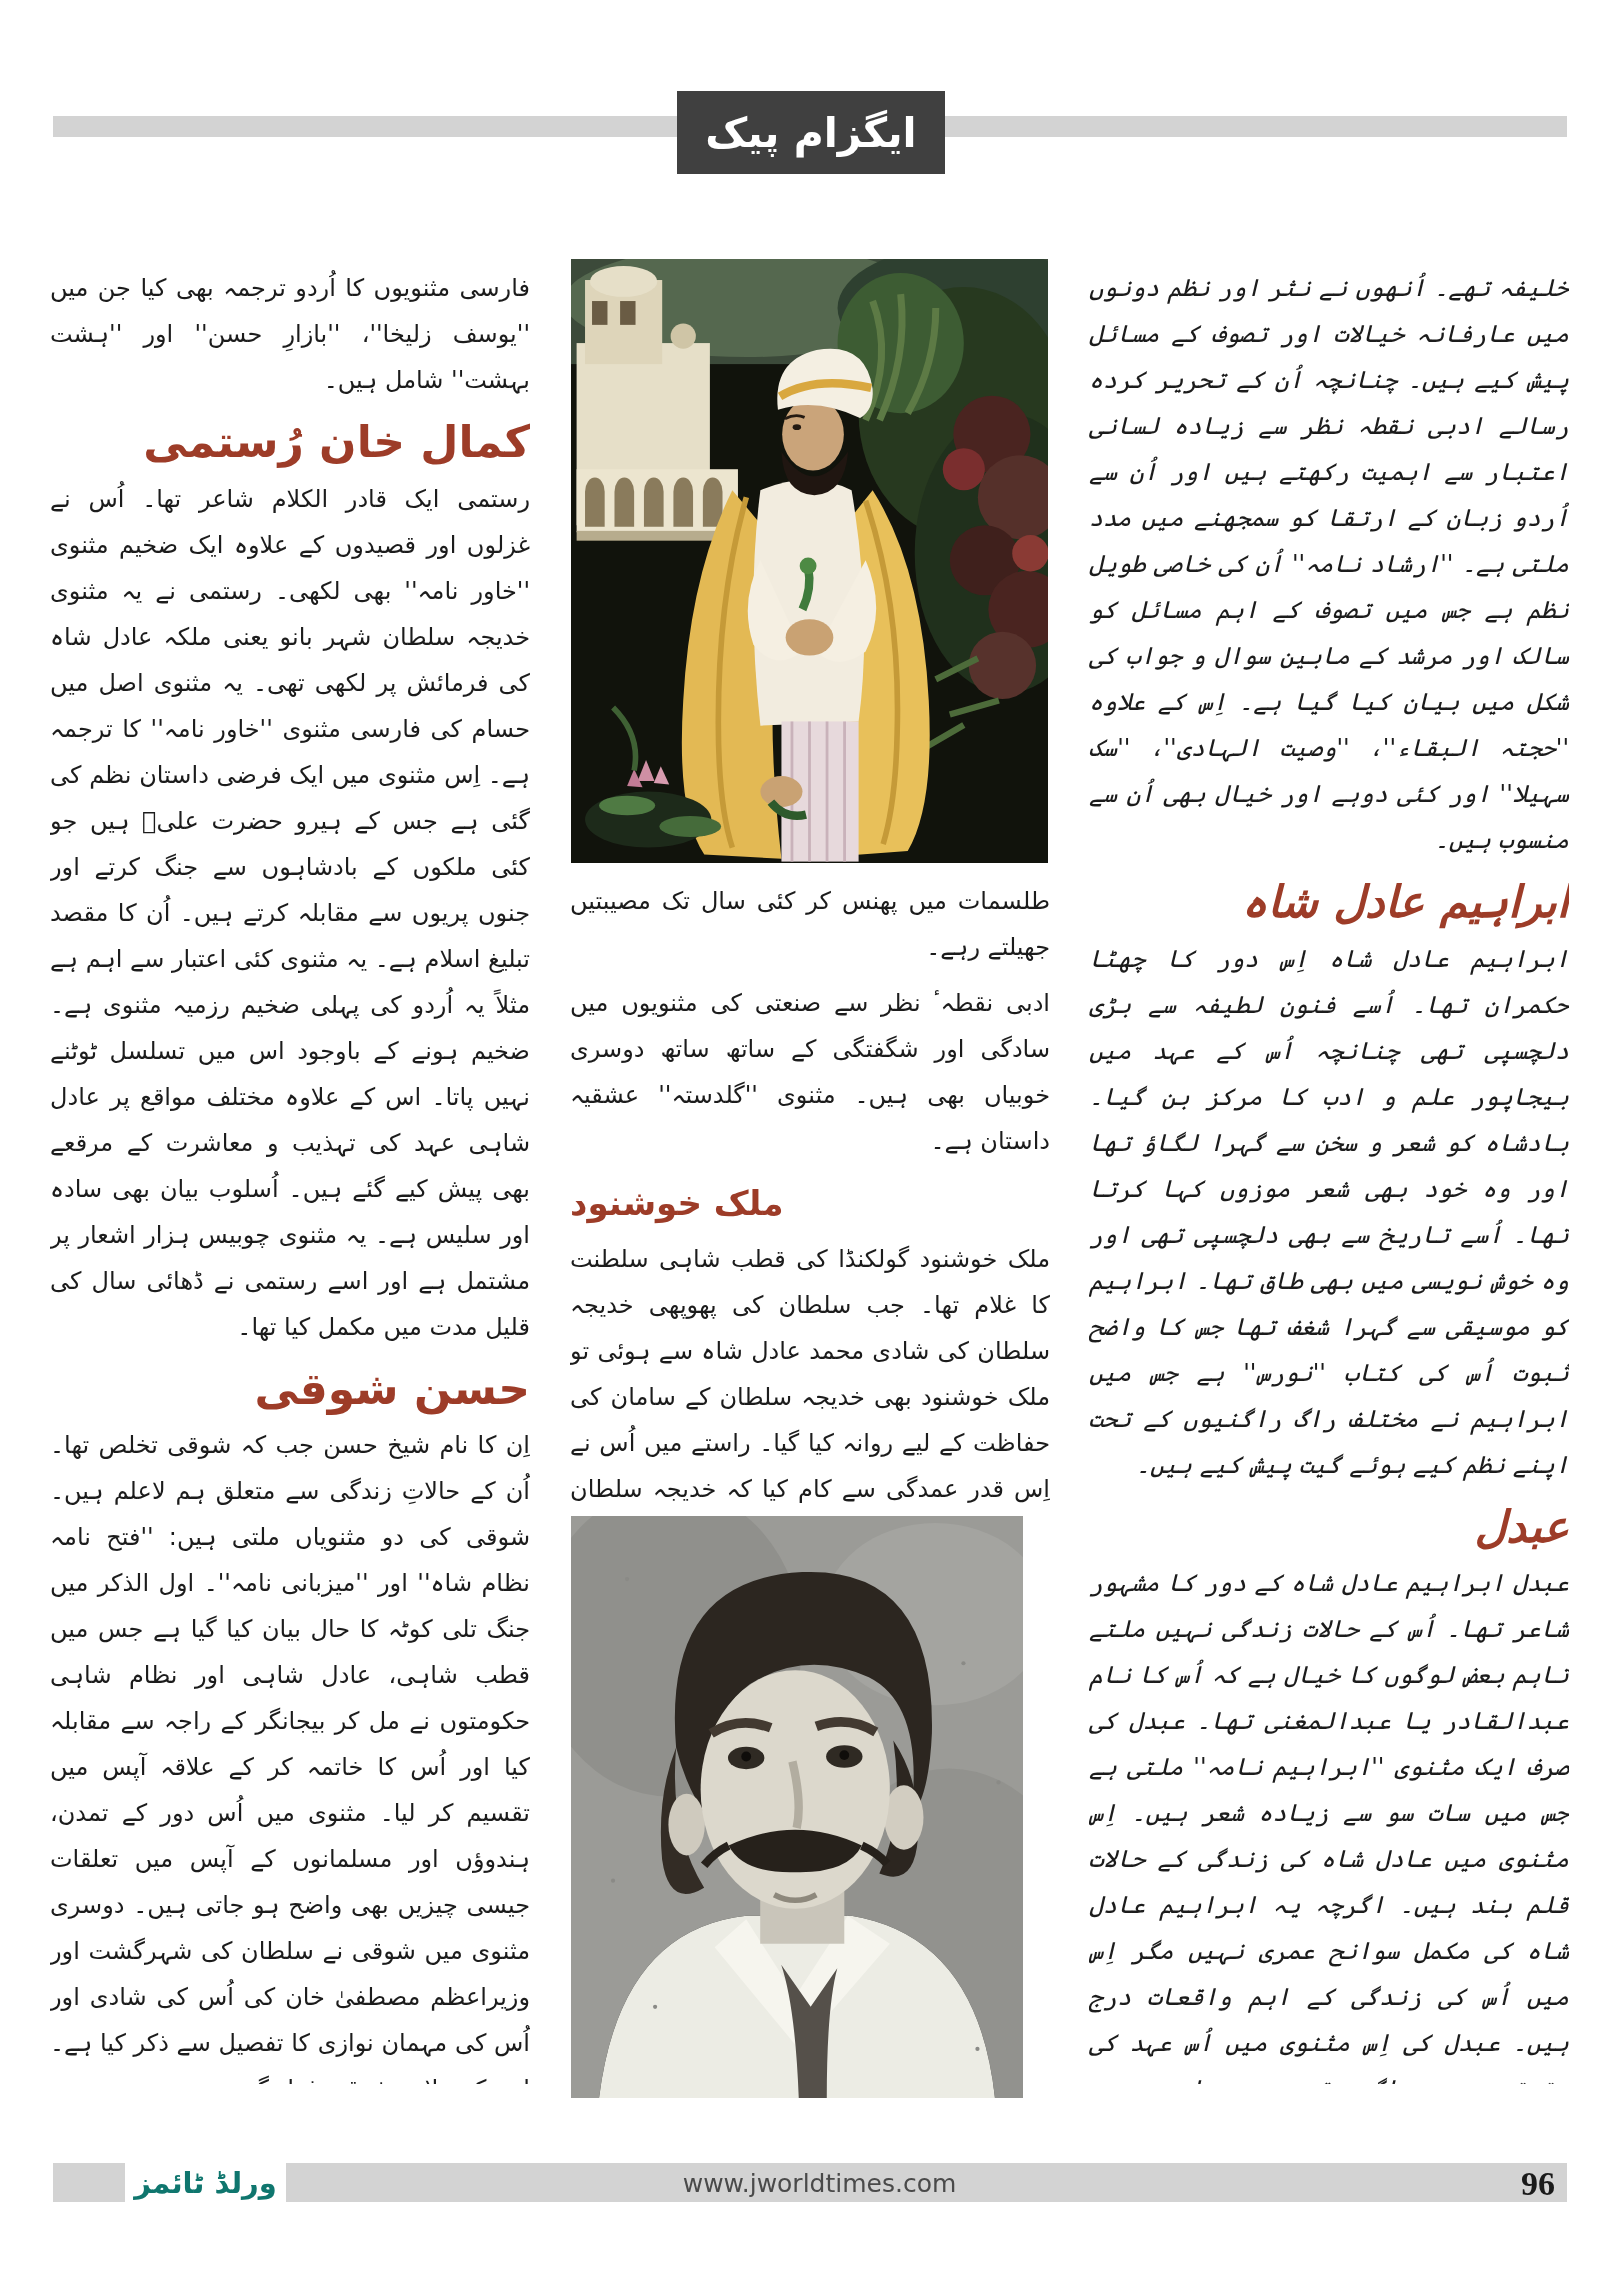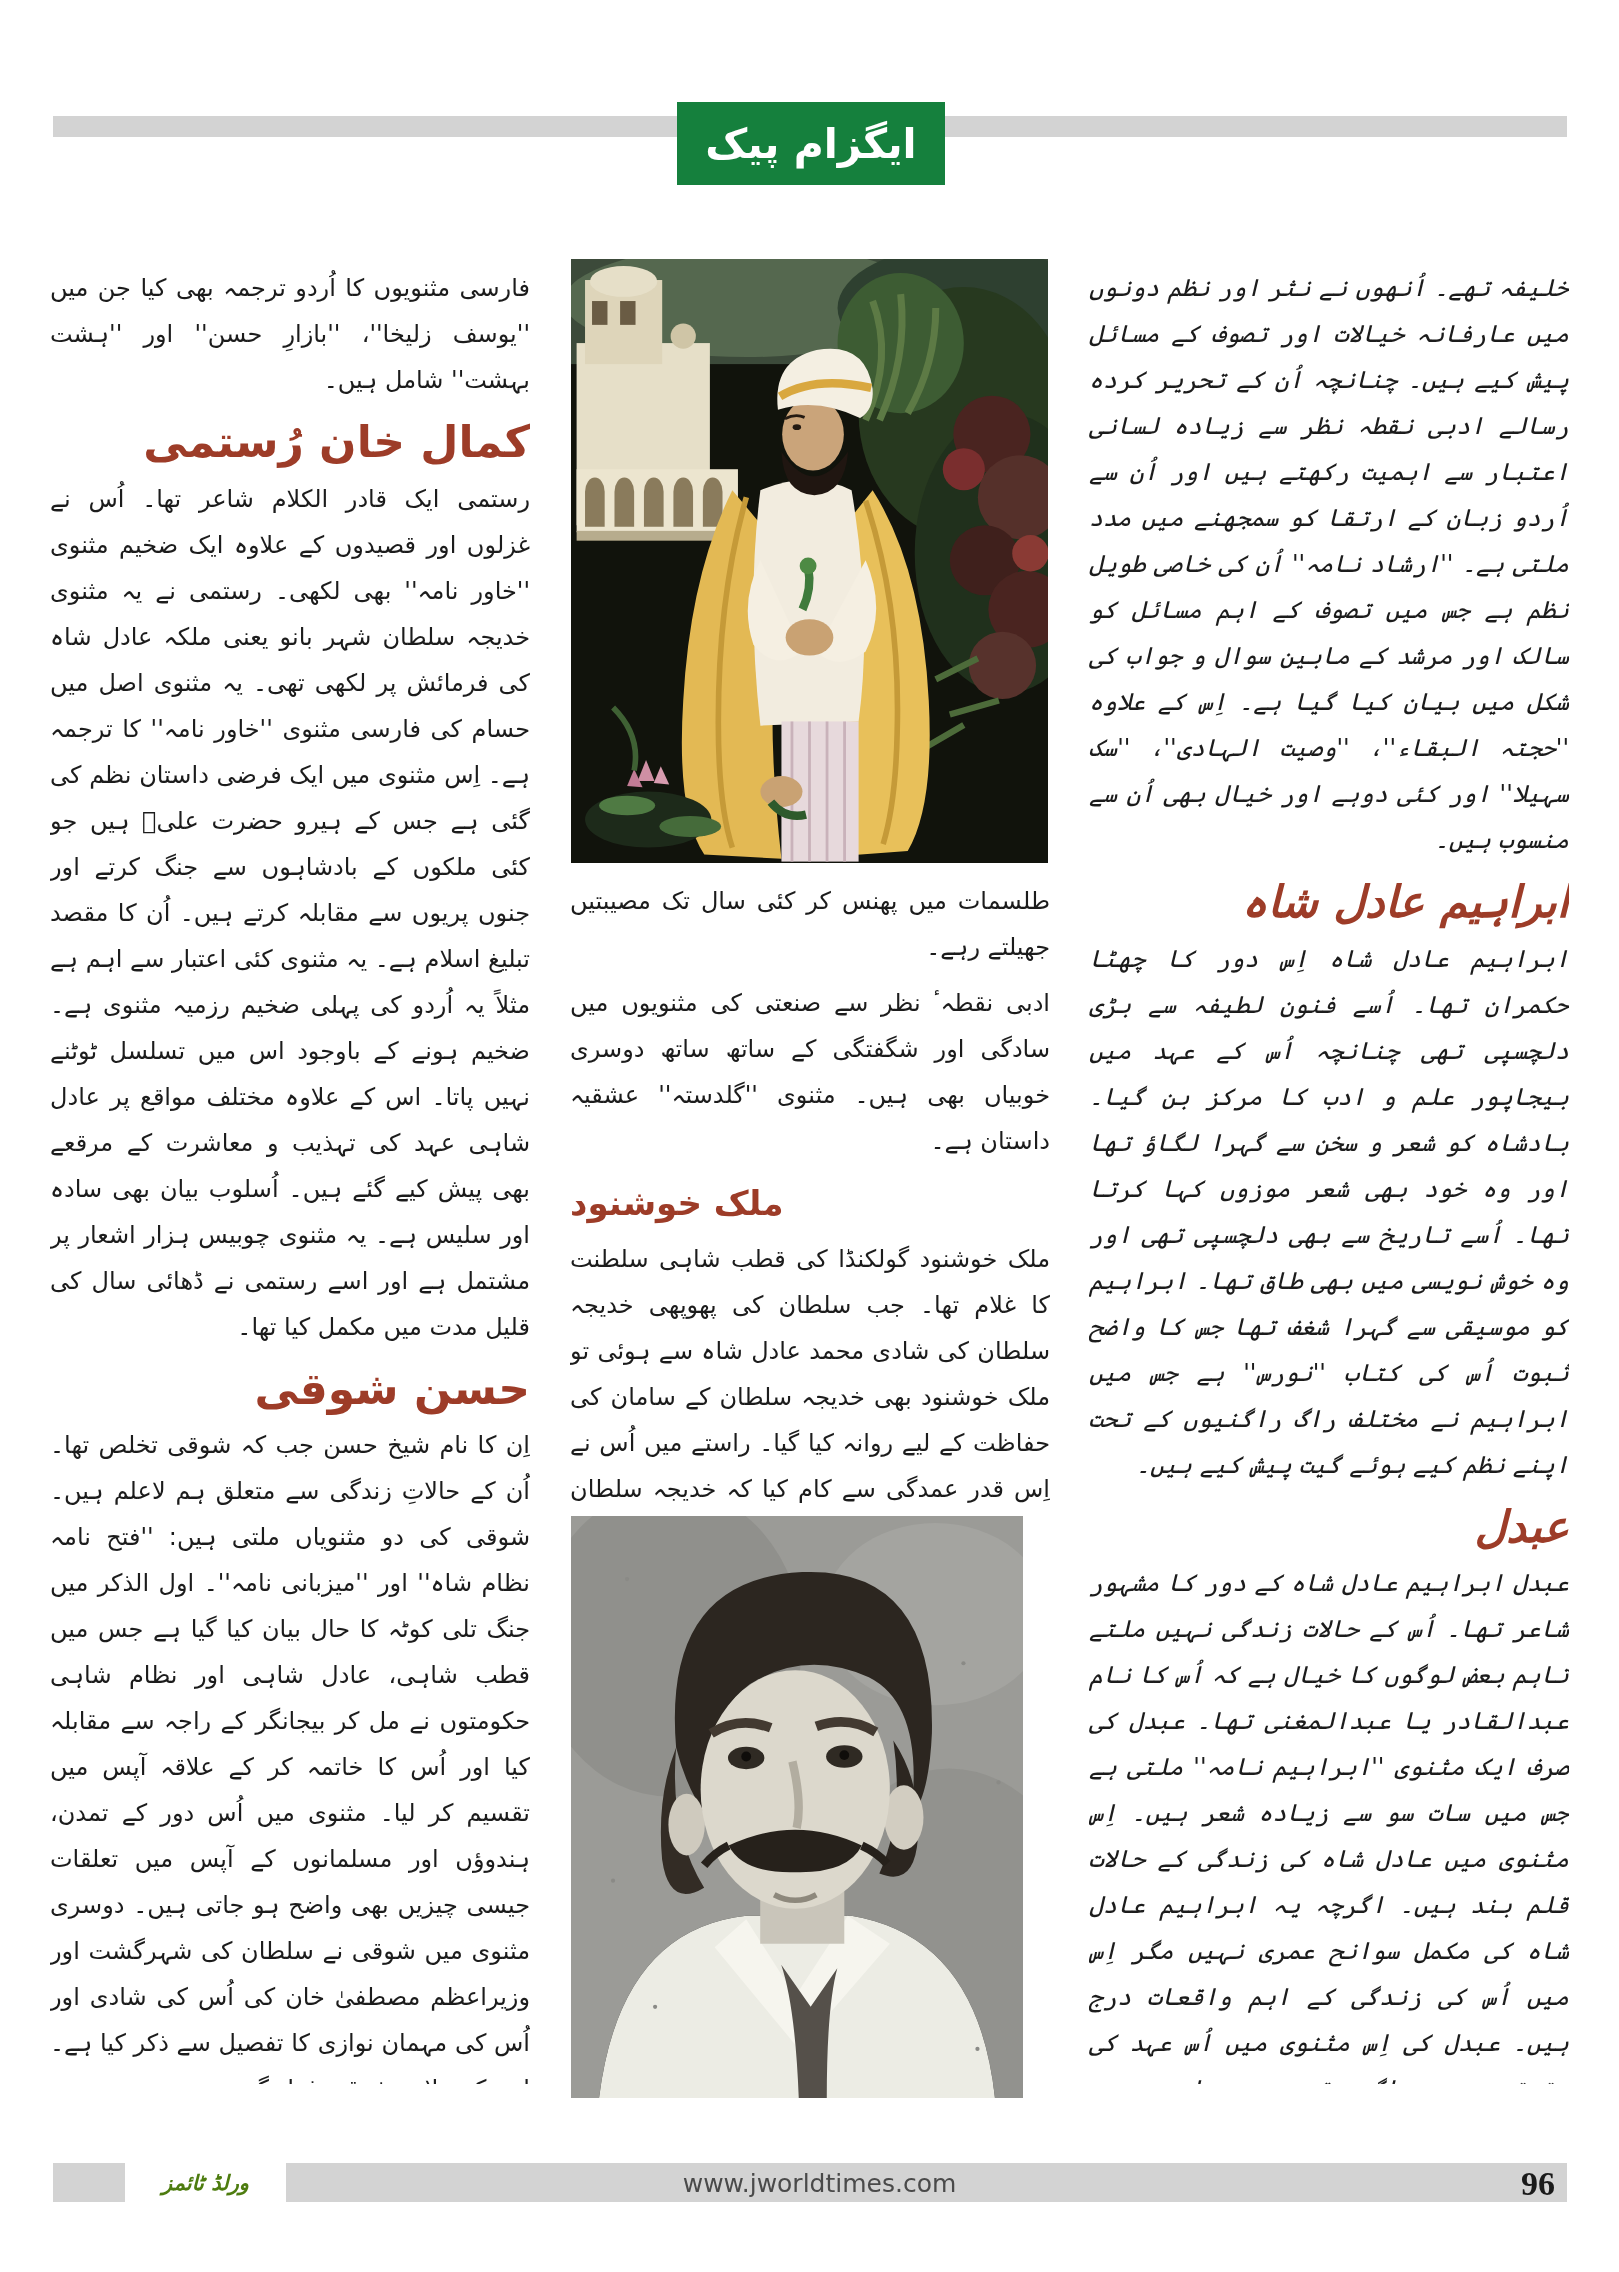--- a/index.html
+++ b/index.html
@@ -7,22 +7,22 @@
     position:relative;
     width:1619px;height:2273px;
     margin:0 auto;
     background:#ffffff;
     font-family:"DejaVu Sans",sans-serif;
     overflow:hidden;
   }
   
   .header-bar{position:absolute;left:53px;width:1514px;top:116px;height:21px;background:#d3d3d3;}
   .header-box{
-    position:absolute;left:677px;top:102px;width:268px;height:83px;
-    background:#15803d;display:flex;align-items:center;justify-content:center;
+    position:absolute;left:677px;top:91px;width:268px;height:83px;
+    background:#404040;display:flex;align-items:center;justify-content:center;
   }
   .header-title{color:#ffffff;font-size:41px;font-weight:bold;direction:rtl;}
   
   .col{
     position:absolute;top:265px;width:480px;height:1819px;overflow:hidden;
     direction:rtl;text-align:justify;
     font-size:24px;line-height:46px;color:#1c1c1c;
   }
   .col-right{right:50px;font-style:italic;}
   .col-left{left:50px;}
@@ -40,21 +40,21 @@
   
   .painting{position:absolute;left:571px;top:259px;width:477px;height:604px;}
   .photo{position:absolute;left:571px;top:1516px;width:452px;height:582px;}
   .painting svg,.photo svg{display:block;width:100%;height:100%;}
   
   .footer-bar{position:absolute;left:53px;width:1514px;top:2163px;height:39px;background:#d3d3d3;}
   .footer-logo-box{
     position:absolute;left:125px;top:2158px;width:161px;height:50px;background:#ffffff;
     display:flex;align-items:center;justify-content:center;
   }
-  .footer-logo{color:#4d7c0f;font-size:21px;font-weight:bold;direction:rtl;font-style:italic;}
+  .footer-logo{color:#0f766e;font-size:29px;font-weight:bold;direction:rtl;}
   .footer-url{
     position:absolute;left:10px;width:1619px;top:2169px;text-align:center;
     font-size:25px;color:#4a4a4a;direction:ltr;
   }
   .footer-page{
     position:absolute;right:64px;top:2165px;
     font-size:34px;font-weight:bold;color:#1a1a1a;direction:ltr;font-family:Liberation Serif, serif;
   }
 </style>
 </head>

